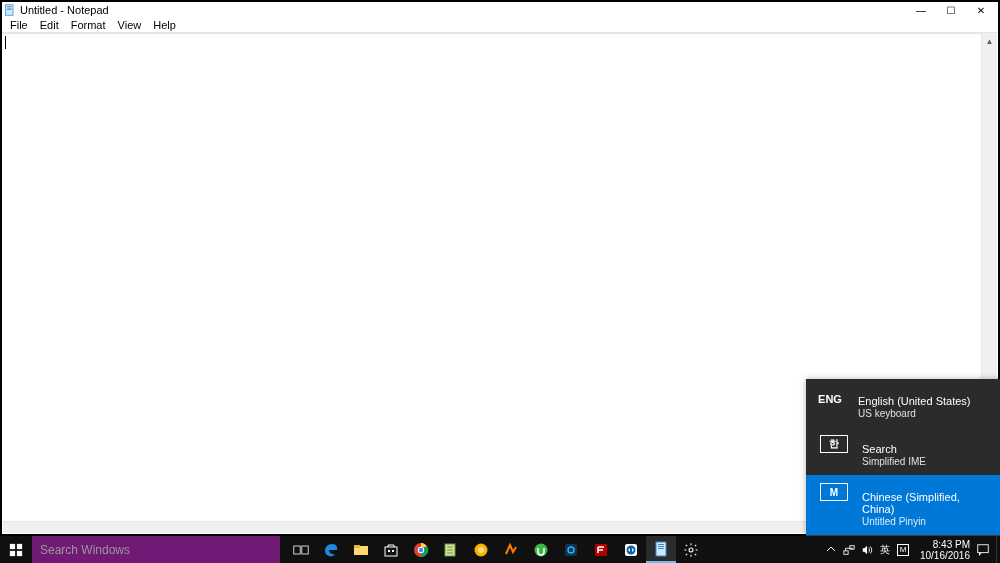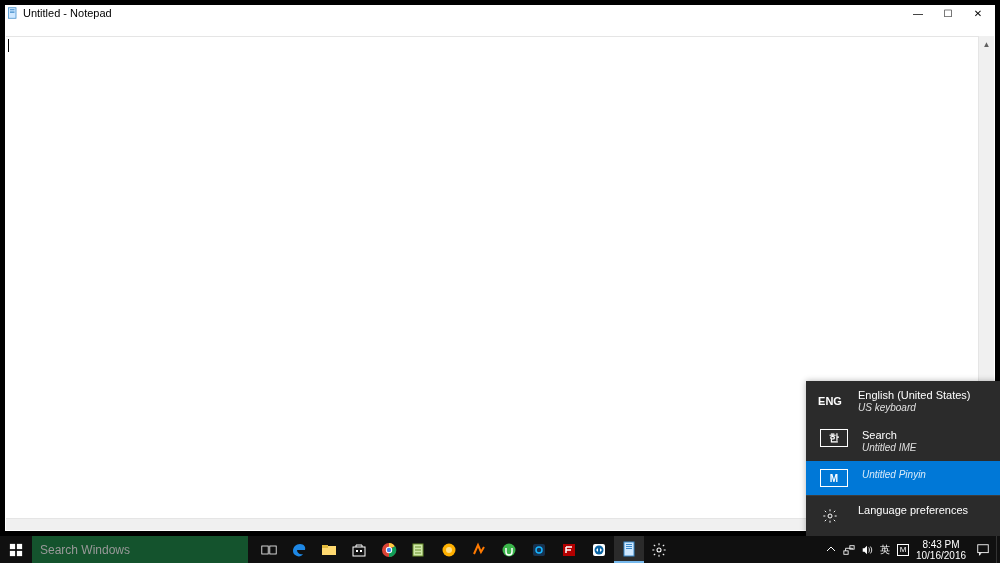--- a/index.html
+++ b/index.html
@@ -1,21 +1,21 @@
 <!DOCTYPE html>
 <html><head>
 <meta charset="utf-8">
 <style>
   * { margin: 0; padding: 0; box-sizing: border-box; font-family: "Segoe UI", Tahoma, sans-serif; }
   html, body { width: 1000px; height: 563px; overflow: hidden; background: #fff; }
 
   
   .window {
     position: absolute; left: 0; top: 0; width: 1000px; height: 536px;
-    background: #fff; border: 5px solid #000000;
+    background: #fff; border: 2px solid #000000;
   }
   .titlebar {
     height: 16px; display: flex; align-items: center;
     background: #fff; padding: 0 2px;
     font-size: 11px; color: #000;
   }
   .titlebar .app-icon {
     width: 12px; height: 12px; margin-right: 4px;
     display: flex; align-items: center; justify-content: center;
   }
@@ -73,53 +73,53 @@
   .lang-item .icon {
     width: 28px; height: 24px; flex: 0 0 28px;
     display: flex; align-items: center; justify-content: center;
     font-weight: 700; font-size: 11px;
   }
   .lang-item .icon.box {
     border: 1px solid #fff; width: 18px; height: 18px; font-size: 10px;
     margin-left: 4px;
   }
   .lang-item .texts { display: flex; flex-direction: column; gap: 1px; }
-  .lang-item .line1 { font-size: 11px; }
-  .lang-item .line2 { font-size: 10px; opacity: .85; font-style: italic; }
+  .lang-item .line1 { font-size: 11px; margin-top: 8px; }
+  .lang-item .line2 { font-size: 10px; opacity: .85; }
   .lang-divider { height: 1px; background: #3c3c3c; }
   .lang-item.prefs .icon svg { width: 16px; height: 16px; stroke:#fff; fill:none; }
 
   
   .taskbar {
     position: absolute; left: 0; bottom: 0; width: 1000px; height: 27px;
     background: #101010; display: flex; align-items: center; color: #fff;
     font-size: 11px;
   }
   .start-btn {
     width: 32px; height: 27px; display: flex; align-items: center; justify-content: center;
   }
   .search-box {
-    width: 216px; height: 27px; background: #14532d;
+    width: 248px; height: 27px; background: #701a75;
     display: flex; align-items: center; color: #999; padding: 0 8px; font-size: 12px;
   }
   .task-icons { display: flex; align-items: center; height: 27px; margin-left: 6px; gap: 0; }
   .task-icons .ticon {
     width: 30px; height: 27px; display: flex; align-items: center; justify-content: center;
   }
   .task-icons .ticon.active { background: #2b2b2b; border-bottom: 2px solid #76b9ed; }
   .tray {
     margin-left: auto; display: flex; align-items: center; height: 27px; padding-right: 0;
   }
   .tray .ticon {
     width: 18px; height: 27px; display:flex;align-items:center;justify-content:center; font-size:10px; color:#fff;
   }
   .tray .ime { font-size: 10px; letter-spacing: 0; }
   .tray .clock {
     width: 58px; text-align: center; line-height: 11px; font-size: 10px;
-    display:flex; flex-direction:column; justify-content:center; align-items:center;
+    display:flex; flex-direction:column; justify-content:center; align-items:flex-end;
   }
   .tray .notif { width: 26px; display:flex;align-items:center;justify-content:center; }
   .tray .show-desktop { width: 4px; height: 27px; border-left:1px solid #333; }
 
   
   .svg16 { width:16px; height:16px; }
   .svg14 { width:14px; height:14px; }
 </style>
 </head>
 <body>
@@ -134,20 +134,27 @@
           <rect x="4" y="7" width="6" height="1" fill="#3a89c9"></rect>
         </svg>
     </span>
     <span class="title">Untitled - Notepad</span>
     <span class="spacer"></span>
     <span class="ctrl">—</span>
     <span class="ctrl">☐</span>
     <span class="ctrl">✕</span>
   </div>
 
+  <div class="menubar">
+    <span class="menu-item">File</span>
+    <span class="menu-item">Edit</span>
+    <span class="menu-item">Format</span>
+    <span class="menu-item">View</span>
+    <span class="menu-item">Help</span>
+  </div>
 
   <div class="editor-wrap">
     <div class="editor">
       <span></span>
       <div class="caret"></div>
     </div>
     <div class="scrollbar-v">
       <div class="arrow">▲</div>
       <div class="track"></div>
       <div class="arrow">▼</div>
@@ -162,44 +169,34 @@
     <div class="texts">
       <div class="line1">English (United States)</div>
       <div class="line2">US keyboard</div>
     </div>
   </div>
 
   <div class="lang-item">
     <div class="icon box">한</div>
     <div class="texts">
       <div class="line1">Search</div>
-      <div class="line2">Untitled IME</div>
+      <div class="line2">Simplified IME</div>
     </div>
   </div>
 
   <div class="lang-item selected">
     <div class="icon box">M</div>
     <div class="texts">
+      <div class="line1">Chinese (Simplified, China)</div>
       <div class="line2">Untitled Pinyin</div>
     </div>
   </div>
 
   <div class="lang-divider"></div>
 
-  <div class="lang-item prefs">
-    <div class="icon">
-      <svg viewBox="0 0 24 24" stroke-width="1.5">
-          <circle cx="12" cy="12" r="3"></circle>
-          <path d="M12 2v3M12 19v3M4.2 4.2l2.1 2.1M17.7 17.7l2.1 2.1M2 12h3M19 12h3M4.2 19.8l2.1-2.1M17.7 6.3l2.1-2.1"></path>
-        </svg>
-    </div>
-    <div class="texts">
-      <div class="line1">Language preferences</div>
-    </div>
-  </div>
 </div>
 
 <div class="taskbar">
   <div class="start-btn">
     <svg class="svg14" viewBox="0 0 16 16">
         <rect x="1" y="1" width="6" height="6" fill="#fff"></rect>
         <rect x="9" y="1" width="6" height="6" fill="#fff"></rect>
         <rect x="1" y="9" width="6" height="6" fill="#fff"></rect>
         <rect x="9" y="9" width="6" height="6" fill="#fff"></rect>
       </svg>

